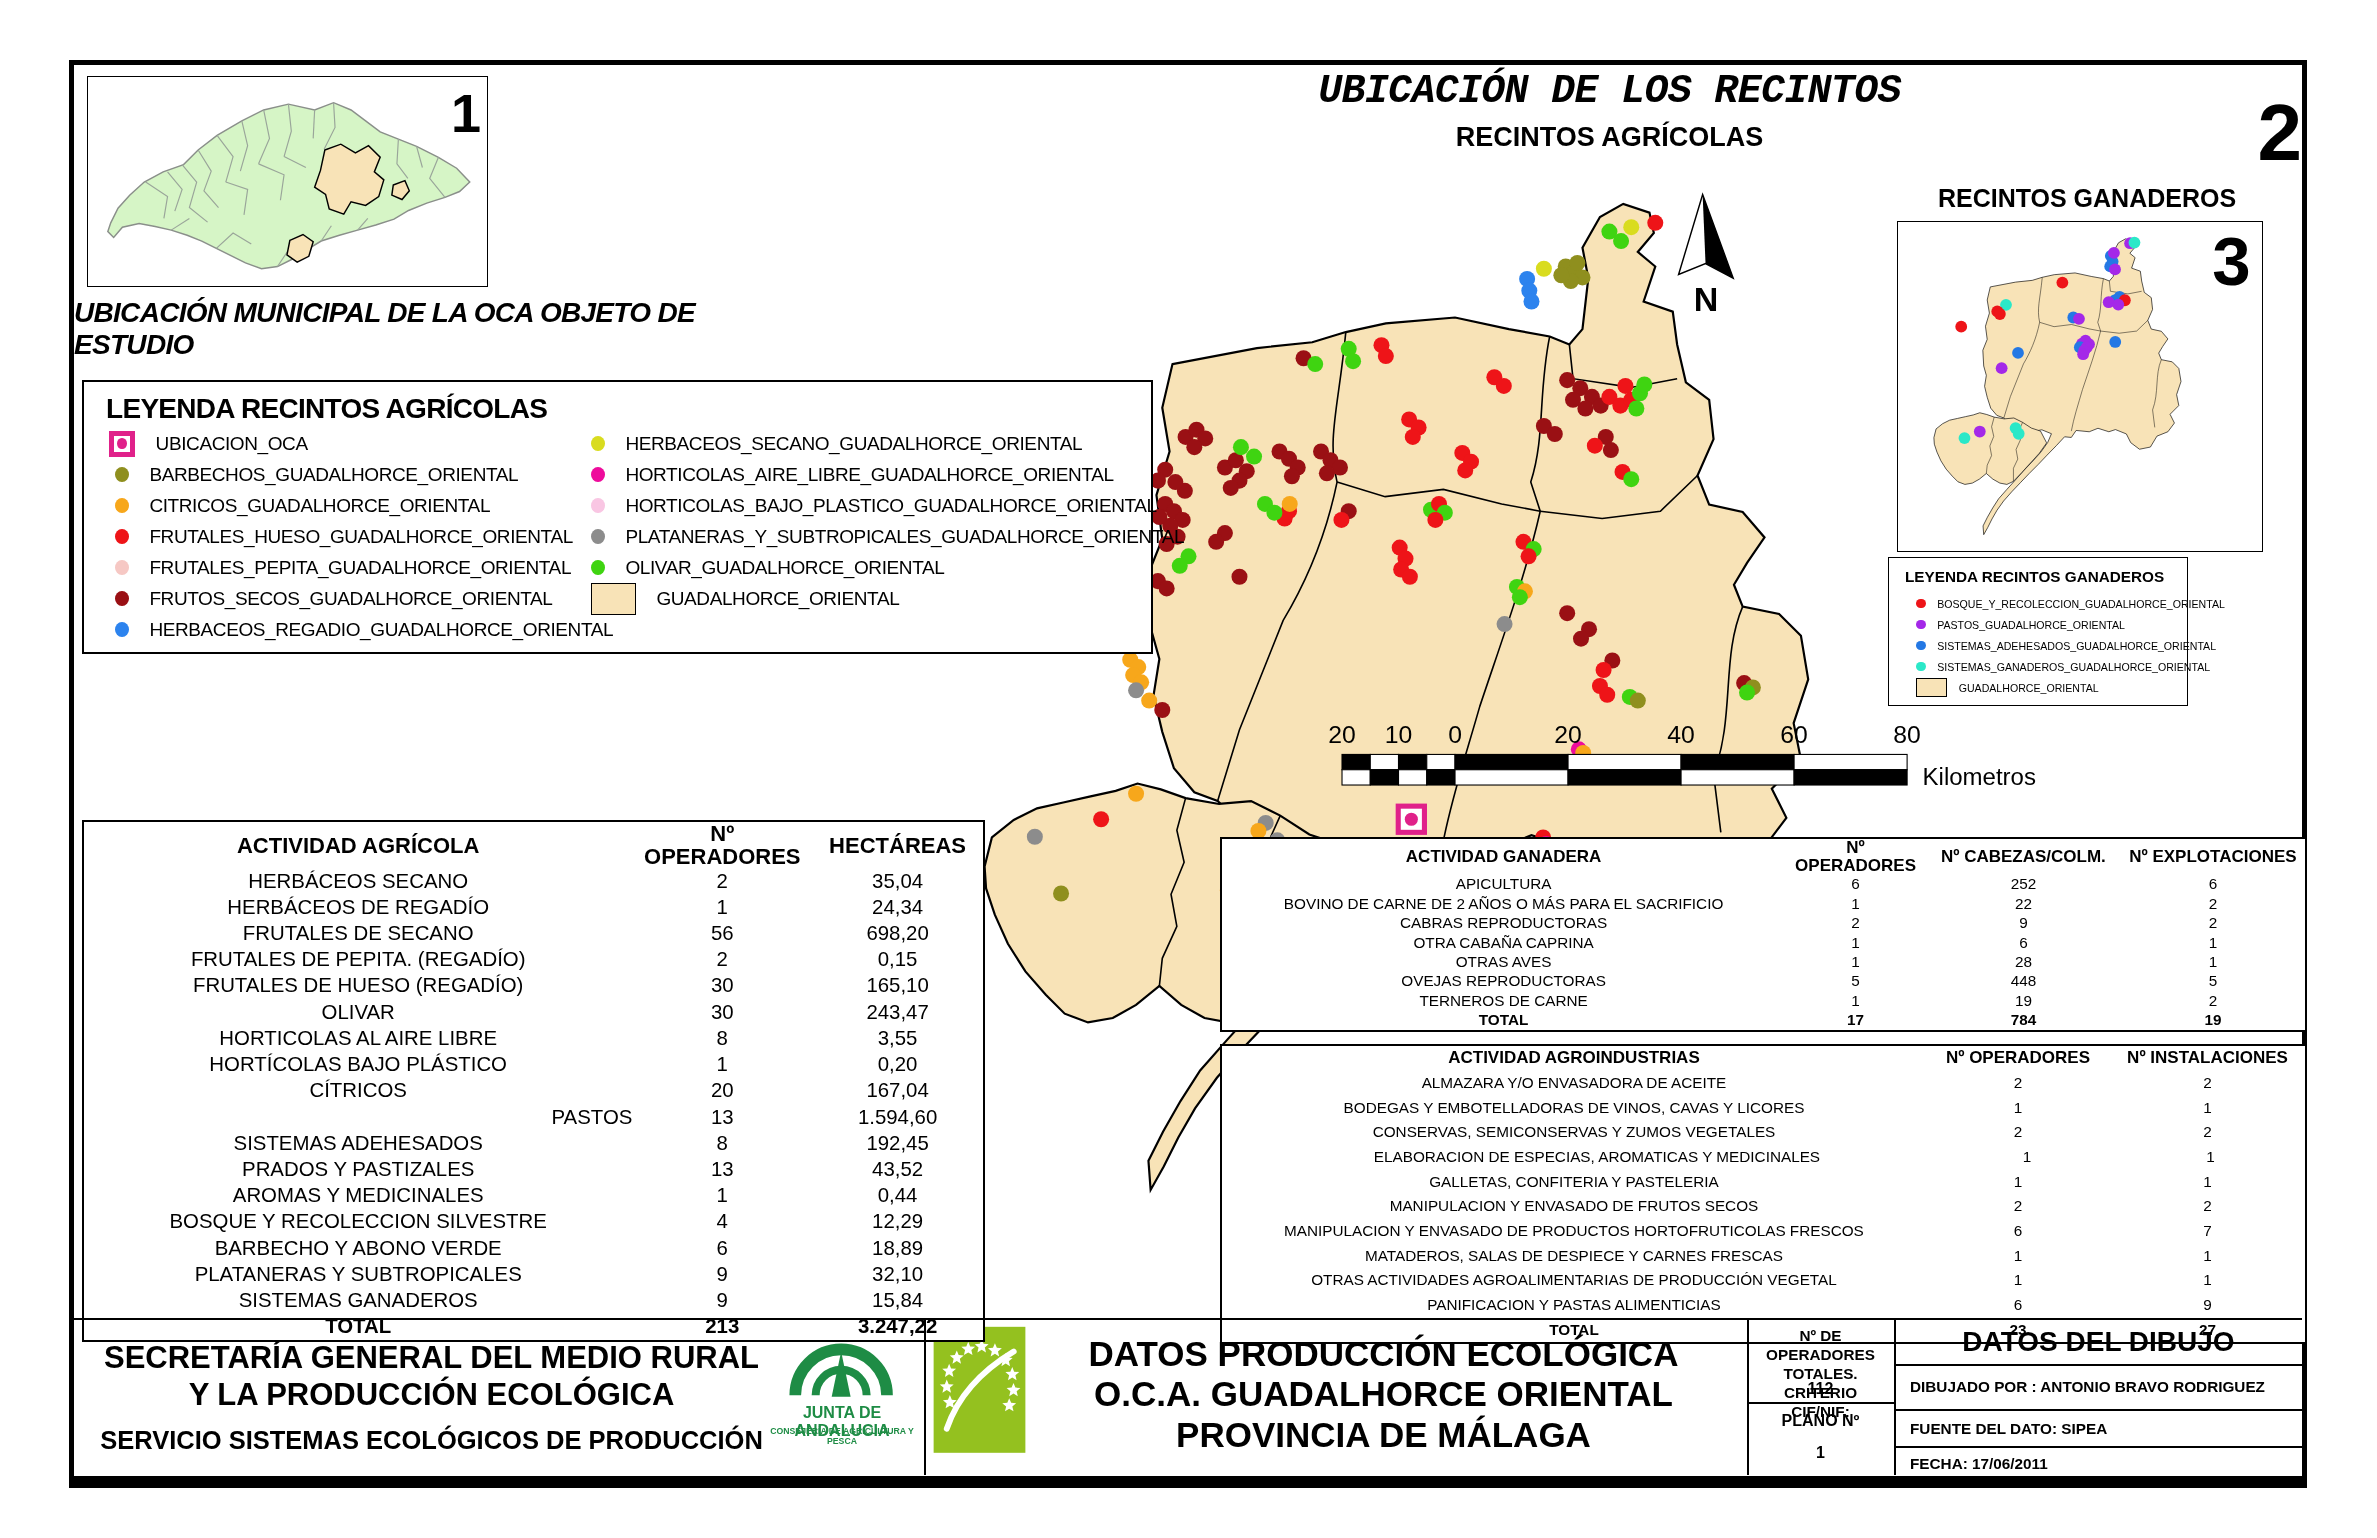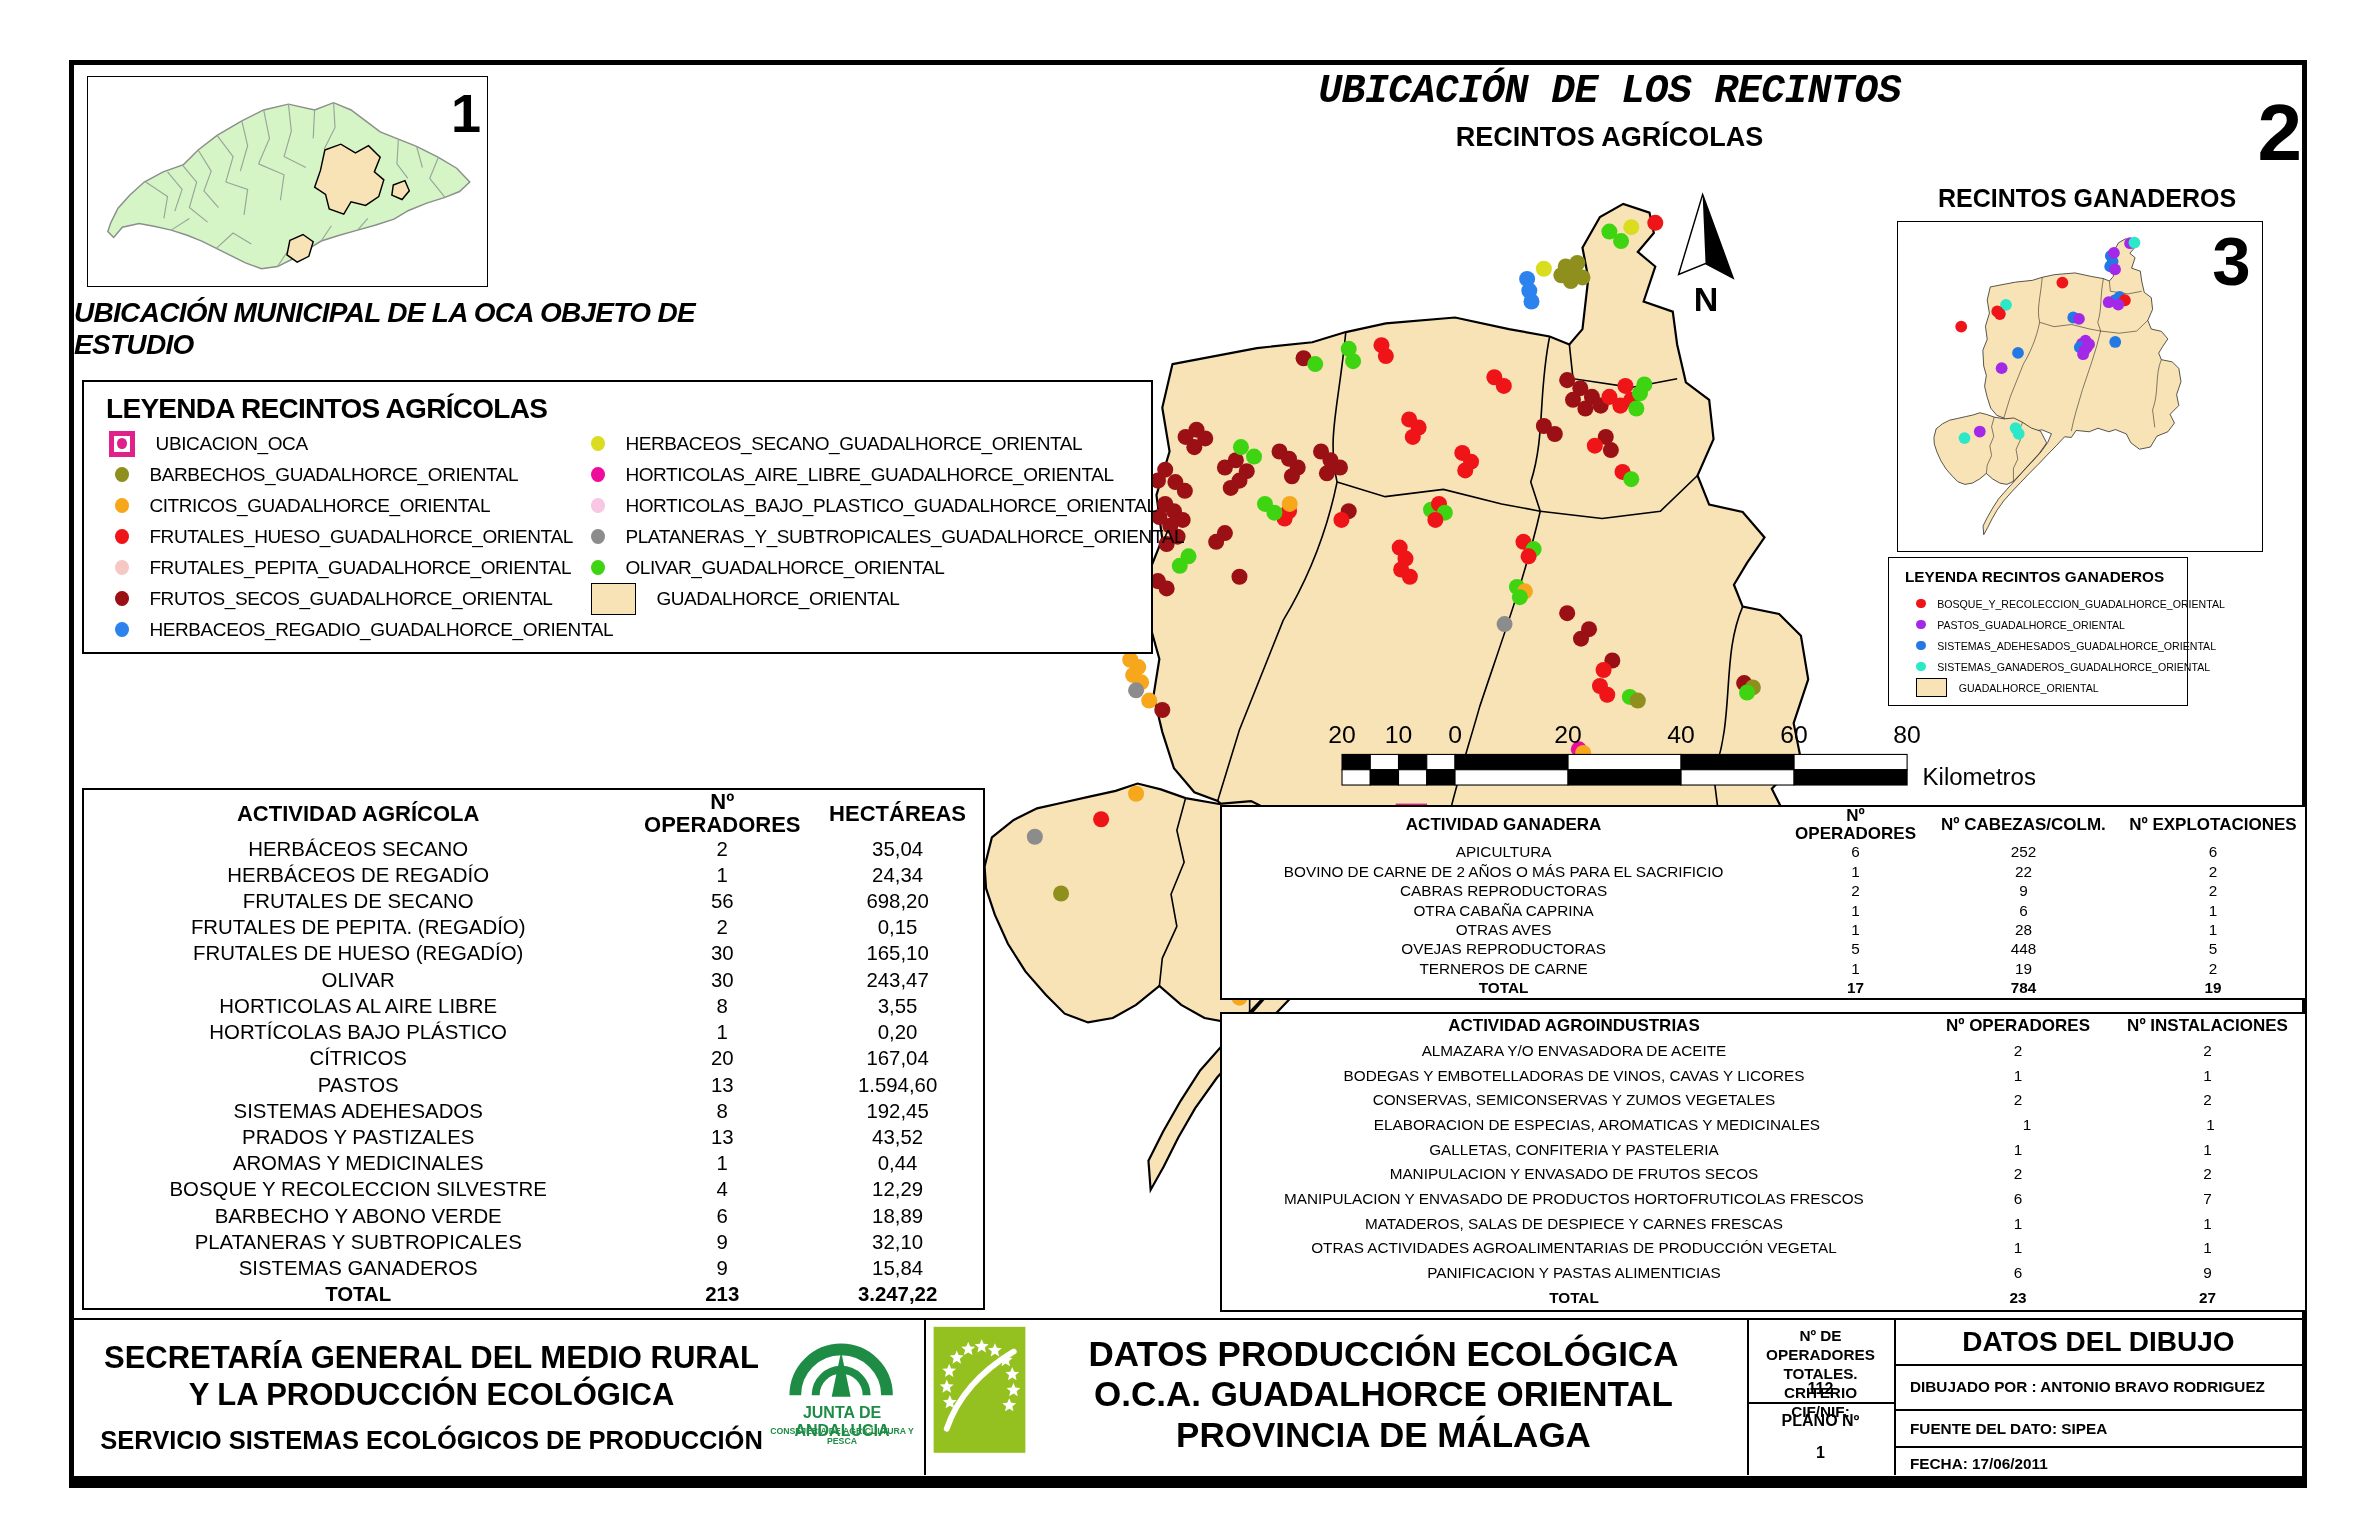--- a/index.html
+++ b/index.html
@@ -13,21 +13,21 @@
   .box{position:absolute;border:2.2px solid #000;box-sizing:border-box;}
   .whitebg{background:#fff;}
   .vline{position:absolute;width:2.2px;background:#000;}
   .hline{position:absolute;height:2.2px;background:#000;}
   .t-it{font-style:italic;}
   .b{font-weight:bold;}
   .ctr{text-align:center;}
   .rgt{text-align:right;}
   
   .tbl{position:absolute;display:flex;flex-direction:column;border:2.2px solid #000;
-       box-sizing:border-box;background:#fff;}
+       box-sizing:border-box;background:#fff;margin-top:32px;}
   .trow{display:flex;flex:1;align-items:center;}
   .trow.thead{font-weight:bold;}
   .trow.total{font-weight:bold;}
   .tcell{text-align:center;line-height:1.05;}
   #tbl-agricola{font-size:20.4px;}
   #tbl-agricola .thead{font-size:22px;}
   #tbl-ganadera,#tbl-agroindustrias{font-size:15.3px;}
   #tbl-ganadera .thead,#tbl-agroindustrias .thead{font-size:17px;}
   
   .lg-rows{position:absolute;}
@@ -524,21 +524,21 @@
         <div class="tcell" style="width: 61%;">HORTÍCOLAS BAJO PLÁSTICO</div>
         <div class="tcell" style="width: 20%;">1</div>
         <div class="tcell" style="width: 19%;">0,20</div>
       </div>
       <div class="trow">
         <div class="tcell" style="width: 61%;">CÍTRICOS</div>
         <div class="tcell" style="width: 20%;">20</div>
         <div class="tcell" style="width: 19%;">167,04</div>
       </div>
       <div class="trow">
-        <div class="tcell" style="width: 61%;">PASTOS</div>
+        <div class="tcell" style="width: 61%; text-align: right;">PASTOS</div>
         <div class="tcell" style="width: 20%;">13</div>
         <div class="tcell" style="width: 19%;">1.594,60</div>
       </div>
       <div class="trow">
         <div class="tcell" style="width: 61%;">SISTEMAS ADEHESADOS</div>
         <div class="tcell" style="width: 20%;">8</div>
         <div class="tcell" style="width: 19%;">192,45</div>
       </div>
       <div class="trow">
         <div class="tcell" style="width: 61%;">PRADOS Y PASTIZALES</div>

